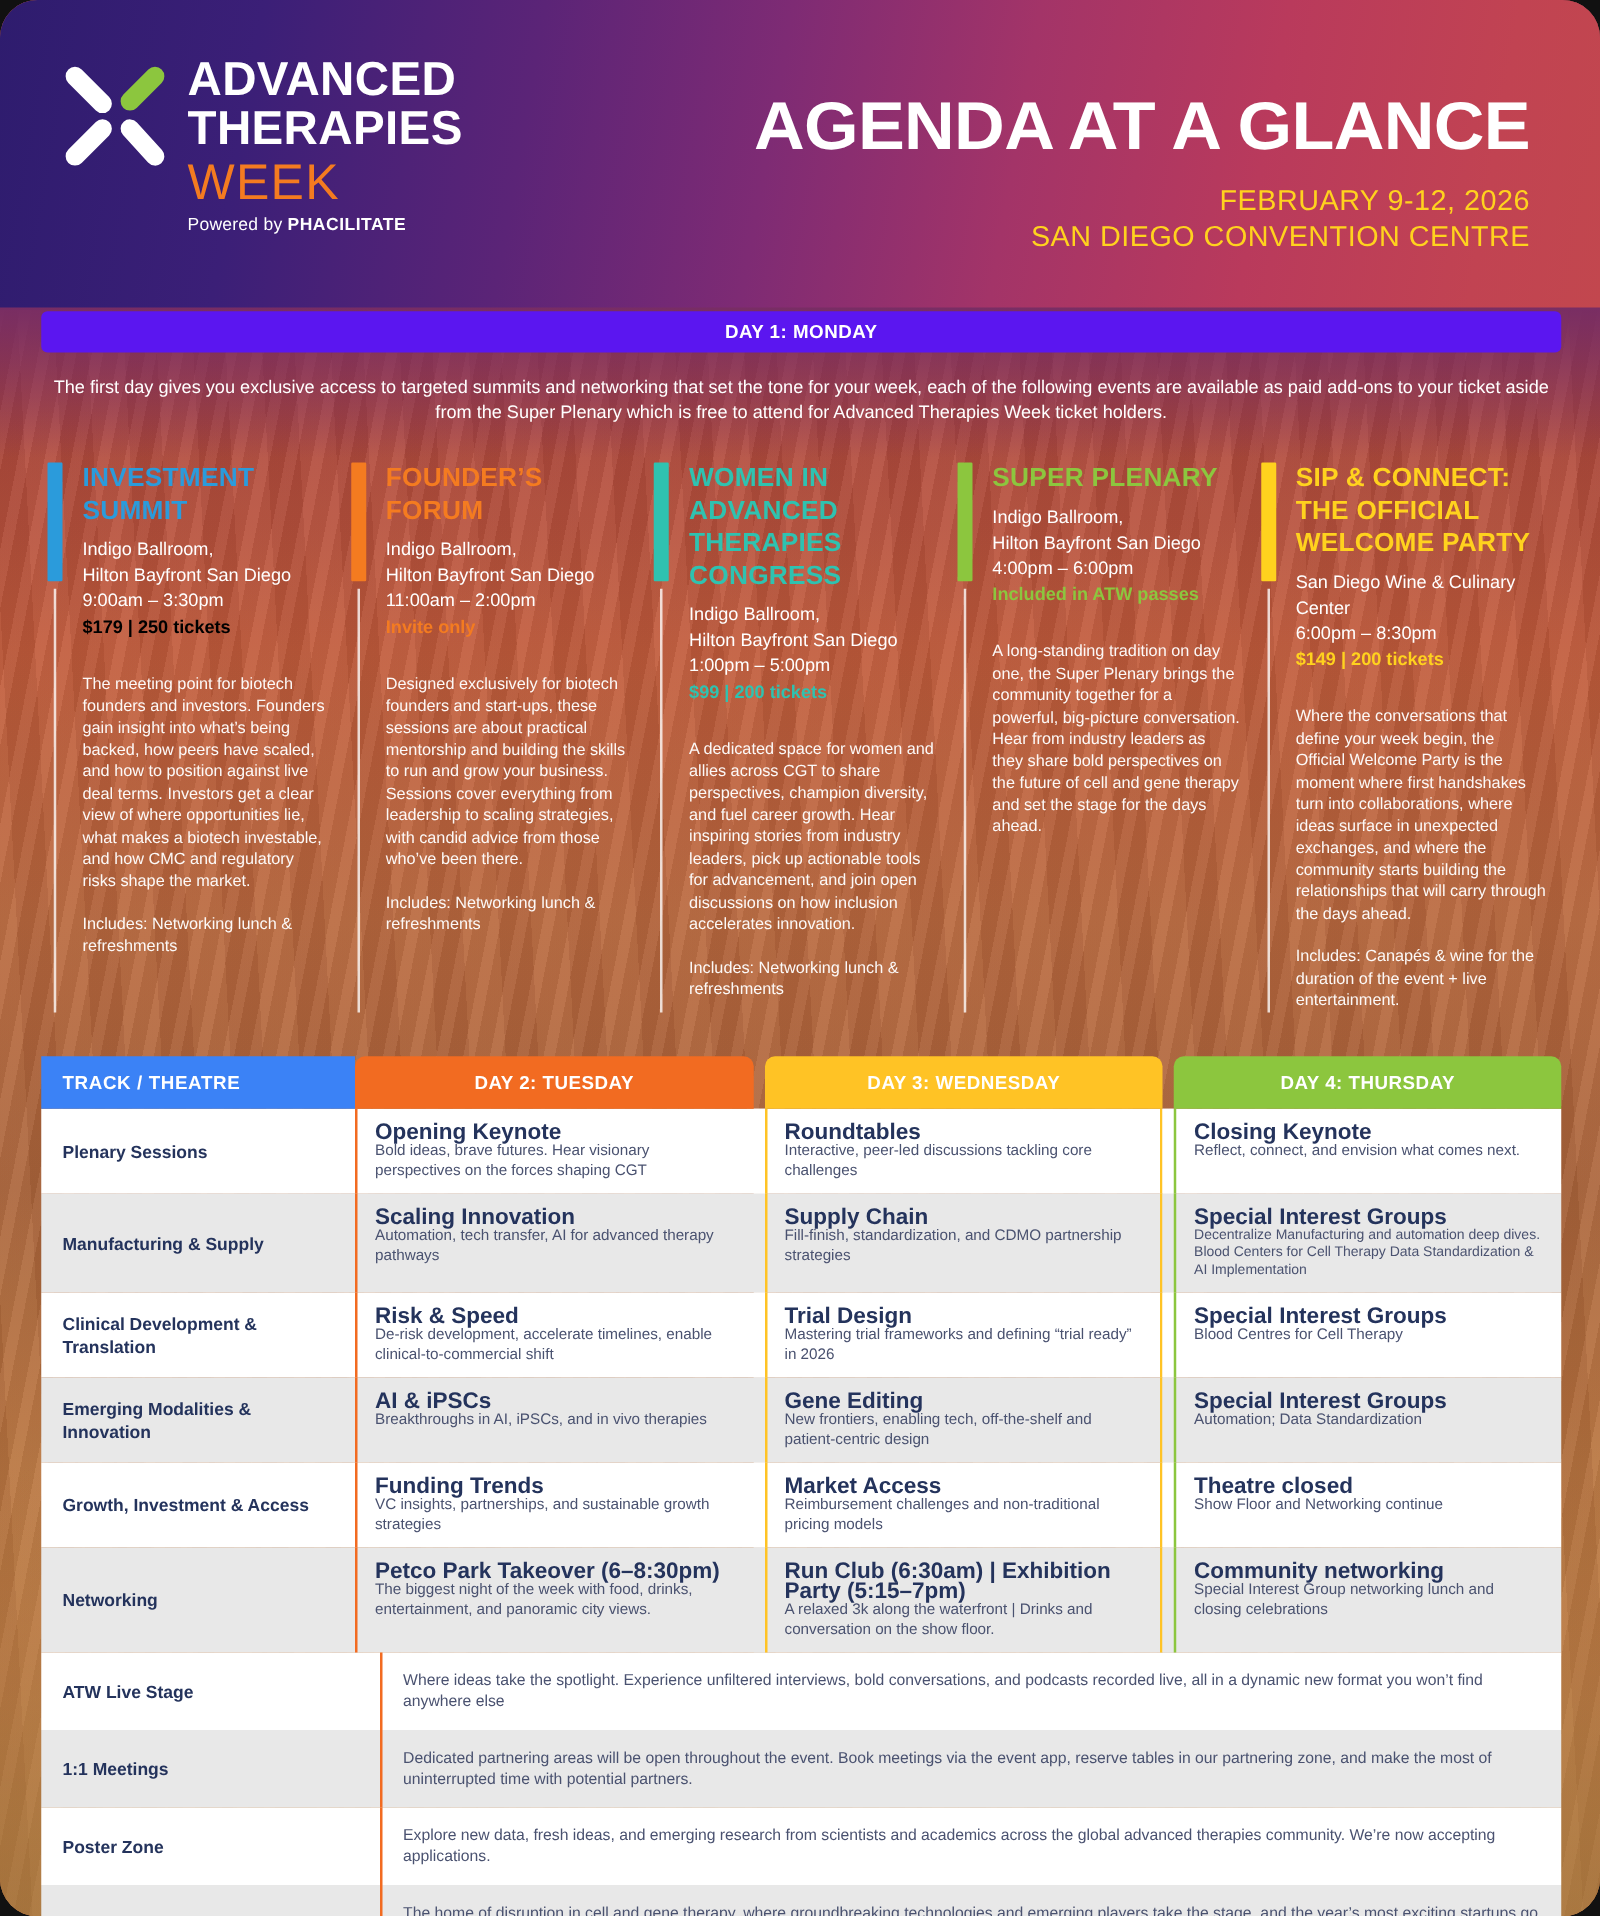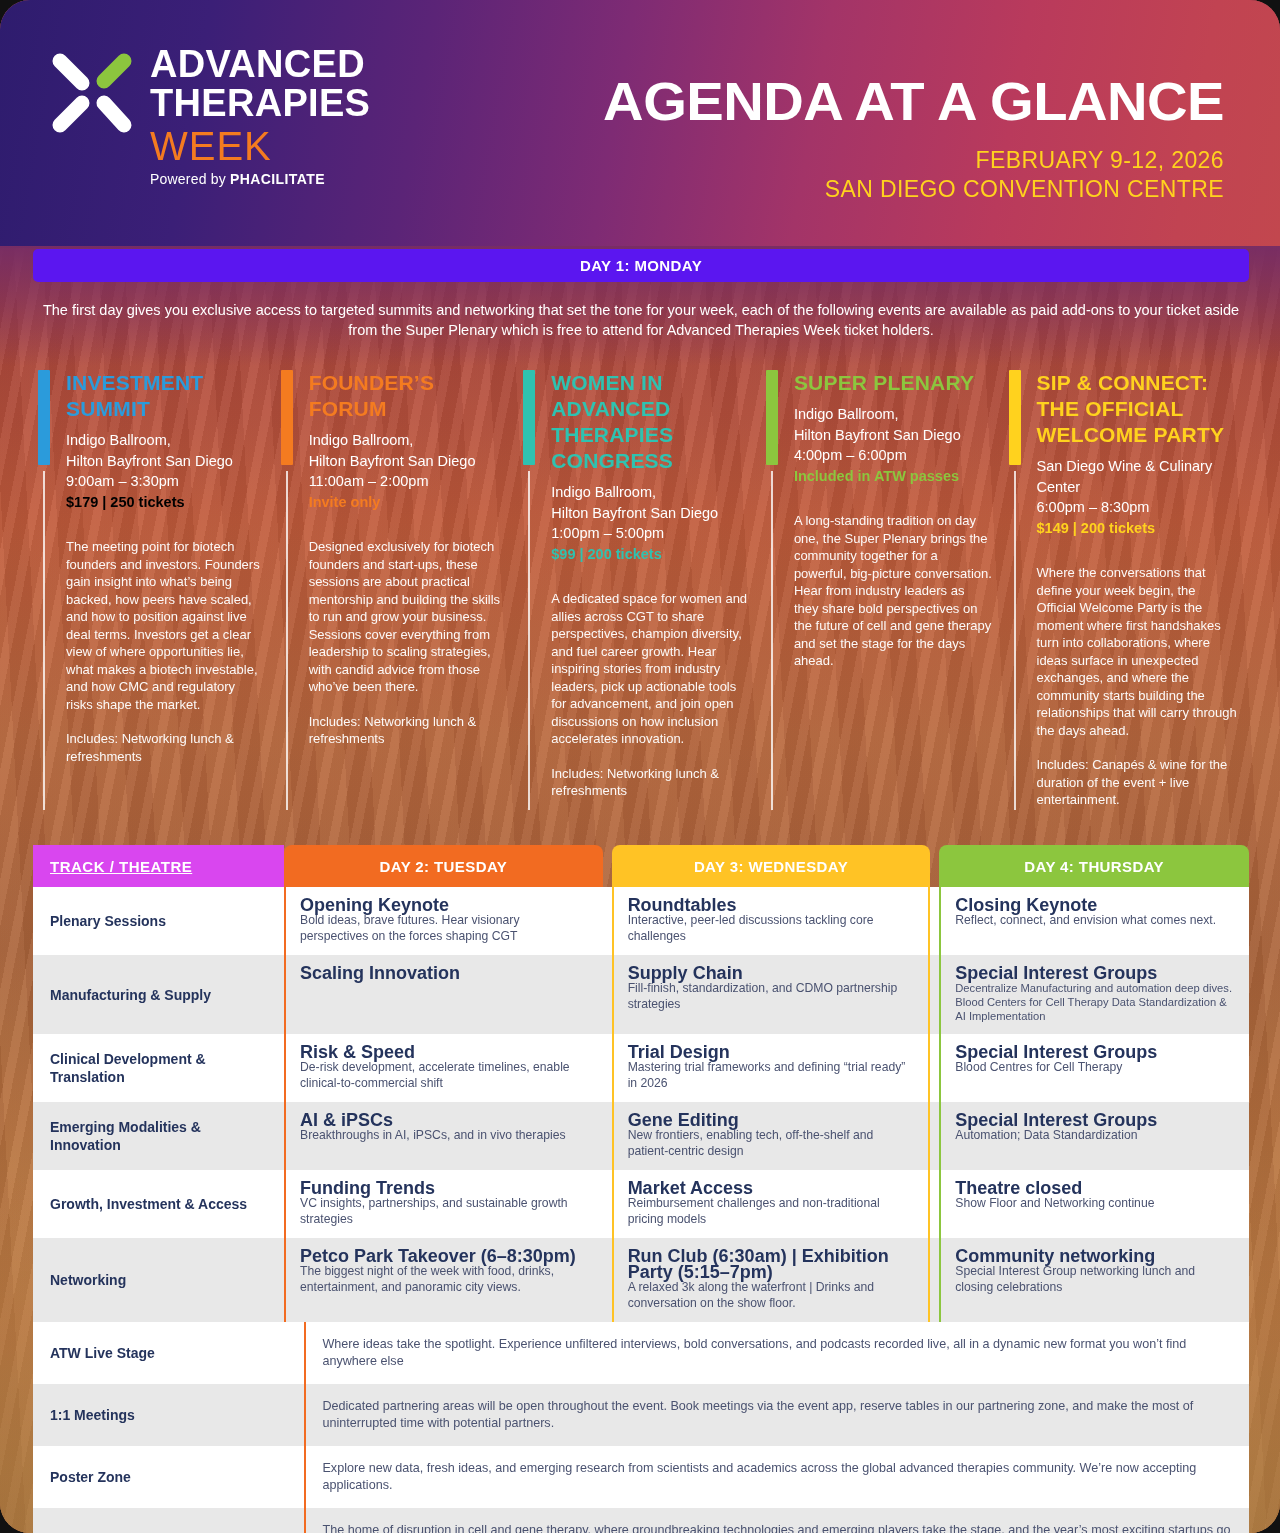--- a/index.html
+++ b/index.html
@@ -108,23 +108,23 @@
   .d1-title { font-weight:800; font-size:21px; line-height:26px; letter-spacing:.2px; }
   .d1-meta { color:#fff; font-size:14.5px; line-height:20.5px; margin-top:8px; }
   .d1-price { font-weight:800; font-size:14.5px; line-height:20.5px; }
   .d1-body { color:rgba(255,255,255,.96); font-size:13px; line-height:17.5px; margin-top:26px; }
   .d1-incl { color:rgba(255,255,255,.96); font-size:13px; line-height:17.5px; margin-top:17px; }
 
   
   .table-wrap { position:absolute; left:33px; top:845px; width:1216px; }
   .thead { display:flex; height:42px; }
   .th-track {
-    width:252px; background:#d946ef;
+    width:252px; background:#3b82f6;
     display:flex; align-items:center; padding-left:17px;
-    color:#fff; font-weight:800; font-size:15px; letter-spacing:.5px;text-decoration:underline;
+    color:#fff; font-weight:800; font-size:15px; letter-spacing:.5px;
   }
   .th-day {
     display:flex; align-items:center; justify-content:center;
     color:#fff; font-weight:800; font-size:15px; letter-spacing:.4px;
     border-radius:8px 8px 0 0;
   }
   .th-d2 { width:320px; background:#F26B21; }
   .th-gap { width:9px; }
   .th-d3 { width:320px; background:#FFC325; }
   .th-d4 { width:311px; background:#8CC63E; }
@@ -288,20 +288,21 @@
           <div class="cgap"></div>
           <div class="td-cell c4">
             <div class="cell-h">Closing Keynote</div>
             <div class="cell-b">Reflect, connect, and envision what comes next.</div>
           </div>
         </div>
         <div class="trow alt">
           <div class="td-track">Manufacturing &amp; Supply</div>
           <div class="td-cell c2">
             <div class="cell-h">Scaling Innovation</div>
+            <div class="cell-b">Automation, tech transfer, AI for advanced therapy pathways</div>
           </div>
           <div class="cgap"></div>
           <div class="td-cell c3">
             <div class="cell-h">Supply Chain</div>
             <div class="cell-b">Fill-finish, standardization, and CDMO partnership strategies</div>
           </div>
           <div class="cgap"></div>
           <div class="td-cell c4">
             <div class="cell-h">Special Interest Groups</div>
             <div class="cell-b sm">Decentralize Manufacturing and automation deep dives. Blood Centers for Cell Therapy Data Standardization &amp; AI Implementation</div>

